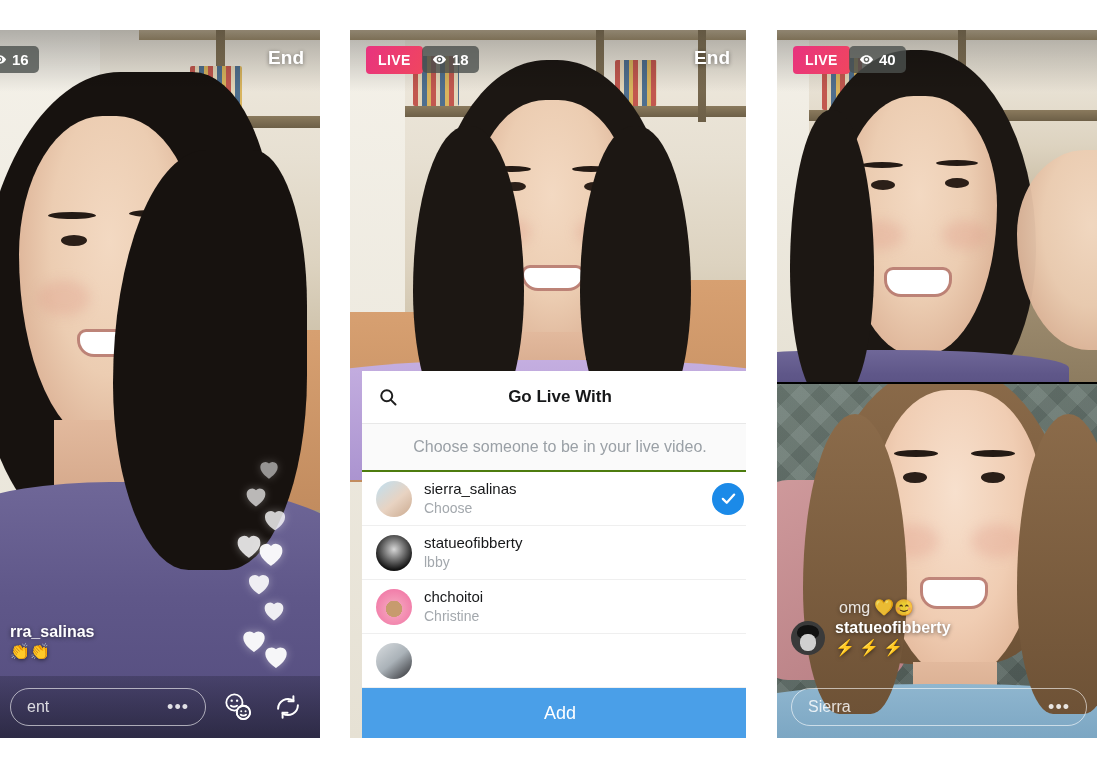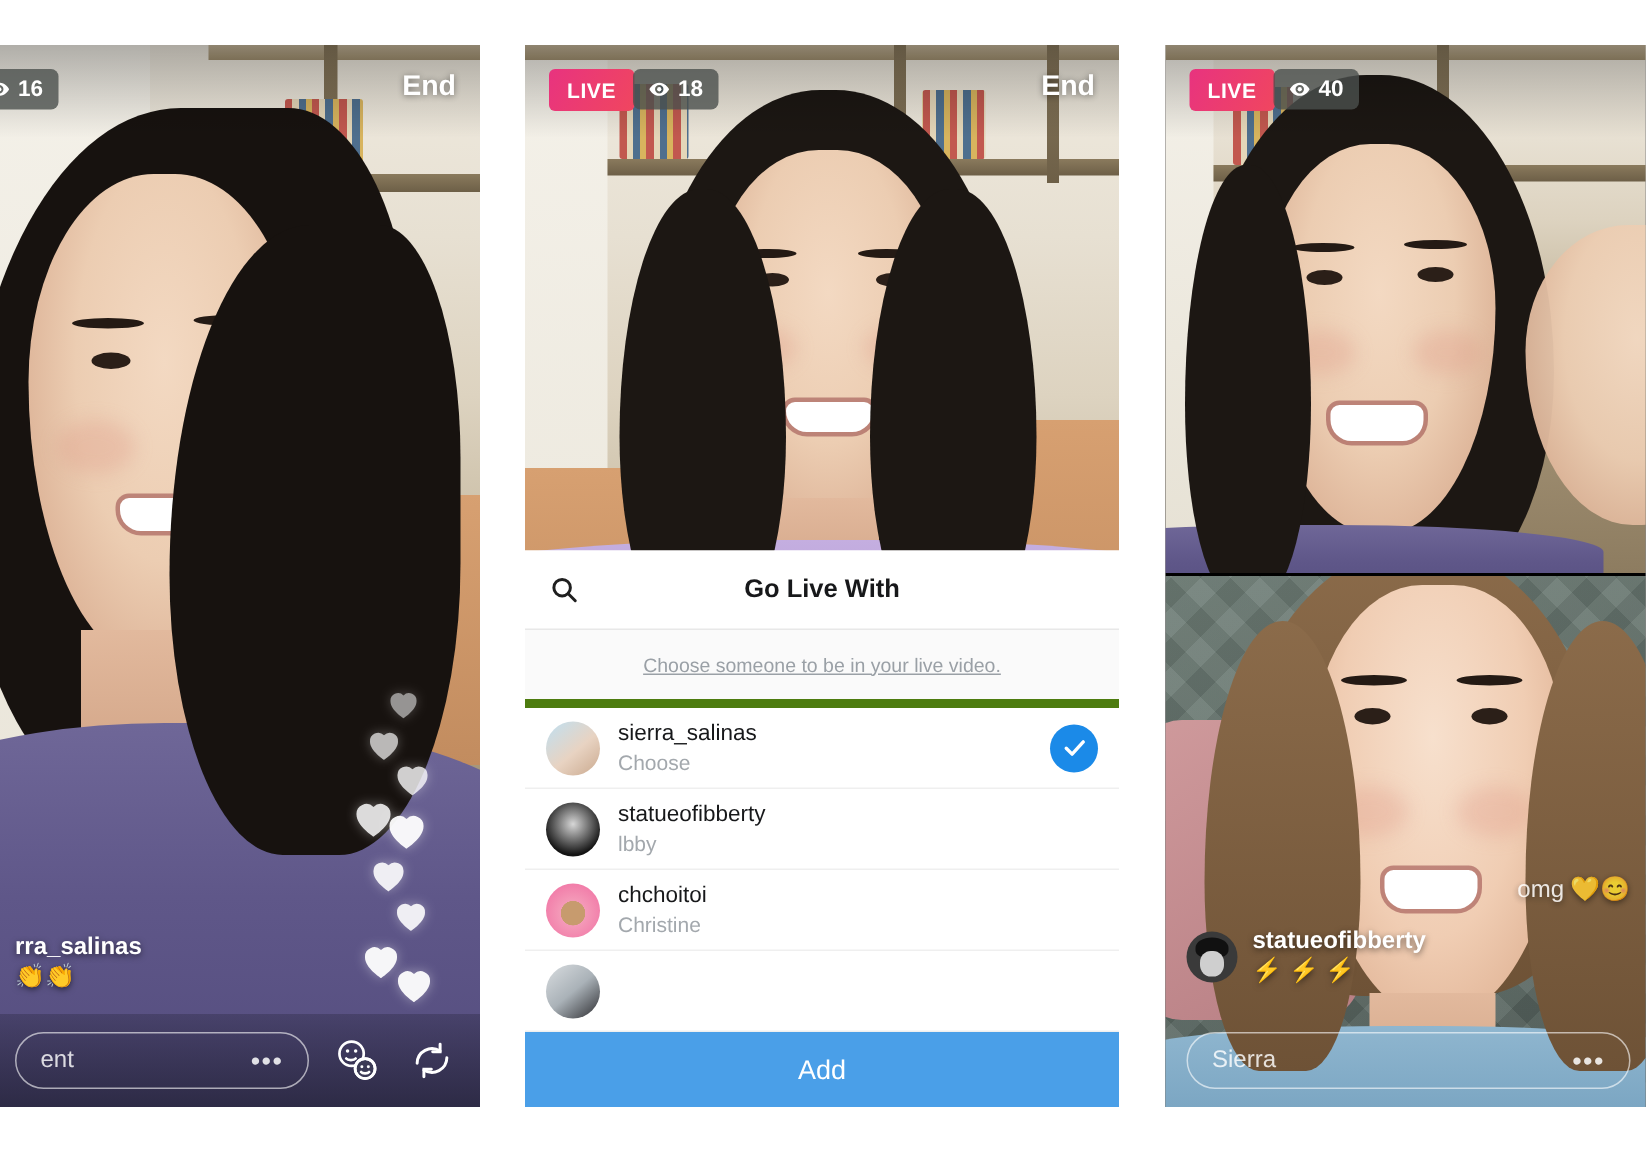--- a/index.html
+++ b/index.html
@@ -90,28 +90,28 @@
     display:flex;align-items:center;padding:0 14px;box-sizing:border-box;gap:14px;}
   .bottombar.tint{background:linear-gradient(0deg,rgba(40,38,62,.88),rgba(40,38,62,.35));}
   .cbox{flex:1;height:38px;border:1.6px solid rgba(255,255,255,.6);border-radius:20px;
     display:flex;align-items:center;justify-content:space-between;padding:0 16px;box-sizing:border-box;
     color:rgba(255,255,255,.82);font-size:16px;}
   .cbox .dots{letter-spacing:1px;font-size:18px;color:rgba(255,255,255,.85);}
   .bicon{width:36px;height:36px;flex:none;color:#fff;}
   .bicon svg{width:100%;height:100%;}
 
   
-  .sheet{position:absolute;left:0;bottom:0;width:100%;z-index:8;background:#fff;}
+  .sheet{position:absolute;left:12px;bottom:0;width:100%;z-index:8;background:#fff;}
   .sheet-head{height:52px;display:flex;align-items:center;position:relative;
     border-bottom:1px solid #e8e8e8;background:#fff;}
   .sheet-head .sicon{position:absolute;left:16px;top:50%;transform:translateY(-50%);
     width:20px;height:20px;color:#1f1f1f;}
   .sheet-title{width:100%;text-align:center;font-size:17px;font-weight:bold;color:#17181a;}
   .sheet-sub{height:46px;display:flex;align-items:center;justify-content:center;
-    background:#fafafa;color:#9aa0a6;font-size:13px;border-bottom:6px solid #4d7c0f;text-decoration:underline;}
+    background:#fafafa;color:#9aa0a6;font-size:16px;border-bottom:2px solid #4d7c0f;}
   .ulist{background:#fff;}
   .urow{height:54px;display:flex;align-items:center;padding:0 14px;box-sizing:border-box;
     border-bottom:1px solid #efefef;position:relative;}
   .uav{width:36px;height:36px;border-radius:50%;flex:none;margin-right:12px;overflow:hidden;position:relative;}
   .uav.a1{background:linear-gradient(140deg,#bfe0f2 0%,#e8d3c2 55%,#caa98e 100%);}
   .uav.a2{background:radial-gradient(circle at 50% 40%,#d7d7d7,#141414 72%);}
   .uav.a3{background:radial-gradient(circle at 50% 55%,#c79b6e 0 30%,#f49ab8 31%,#f06ba0 100%);}
   .uav.a4{background:linear-gradient(140deg,#d9dde0 0%,#aab2b8 50%,#2c2c30 100%);}
   .uname{font-size:15px;font-weight:normal;color:#17181a;line-height:1.25;}
   .ureal{font-size:14px;color:#a3a8ad;line-height:1.3;}
@@ -371,21 +371,21 @@
     <div class="view-pill" style="left:72px;">
       <svg viewBox="0 0 24 24" width="15" height="15">
         <path fill="#fff" d="M12 5C6.5 5 2.7 9.4 1.5 12c1.2 2.6 5 7 10.5 7s9.3-4.4 10.5-7C21.3 9.4 17.5 5 12 5zm0 11.5A4.5 4.5 0 1 1 12 7.5a4.5 4.5 0 0 1 0 9z"></path>
         <circle cx="12" cy="12" r="2.3" fill="#fff"></circle>
       </svg>
       <span>40</span>
     </div>
   </div>
 
   <div class="comments" style="bottom:66px;">
-    <div class="cmt" style="margin-left:48px;opacity:.85;margin-bottom:14px;text-align:right;">
+    <div class="cmt" style="margin-left:48px;opacity:.85;margin-bottom:0;">
       <span class="t"><span>omg</span> <span>💛😊</span></span>
     </div>
     <div class="cmt cmt-row">
       <div class="cmt-av">
           <div class="m"></div>
           <div class="f2"></div>
         </div>
       <div>
         <span class="u">statueofibberty</span>
         <span class="t">⚡ ⚡ ⚡</span>

